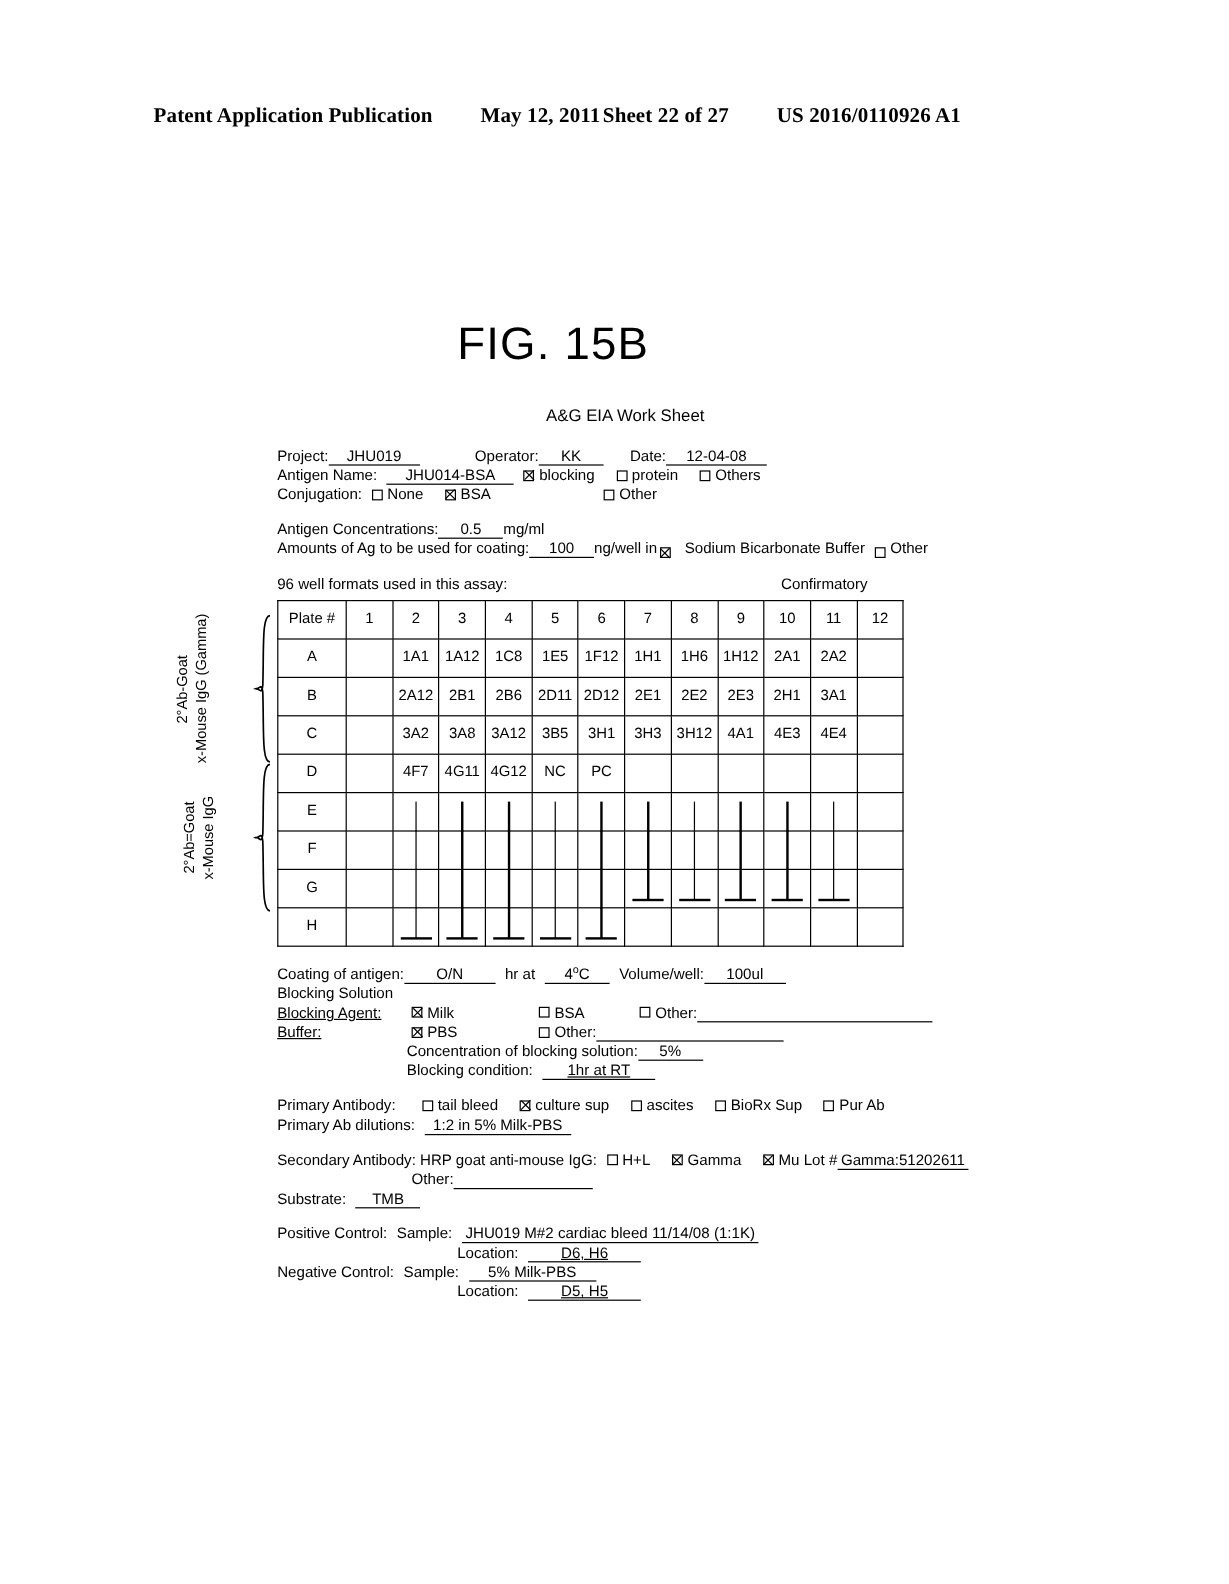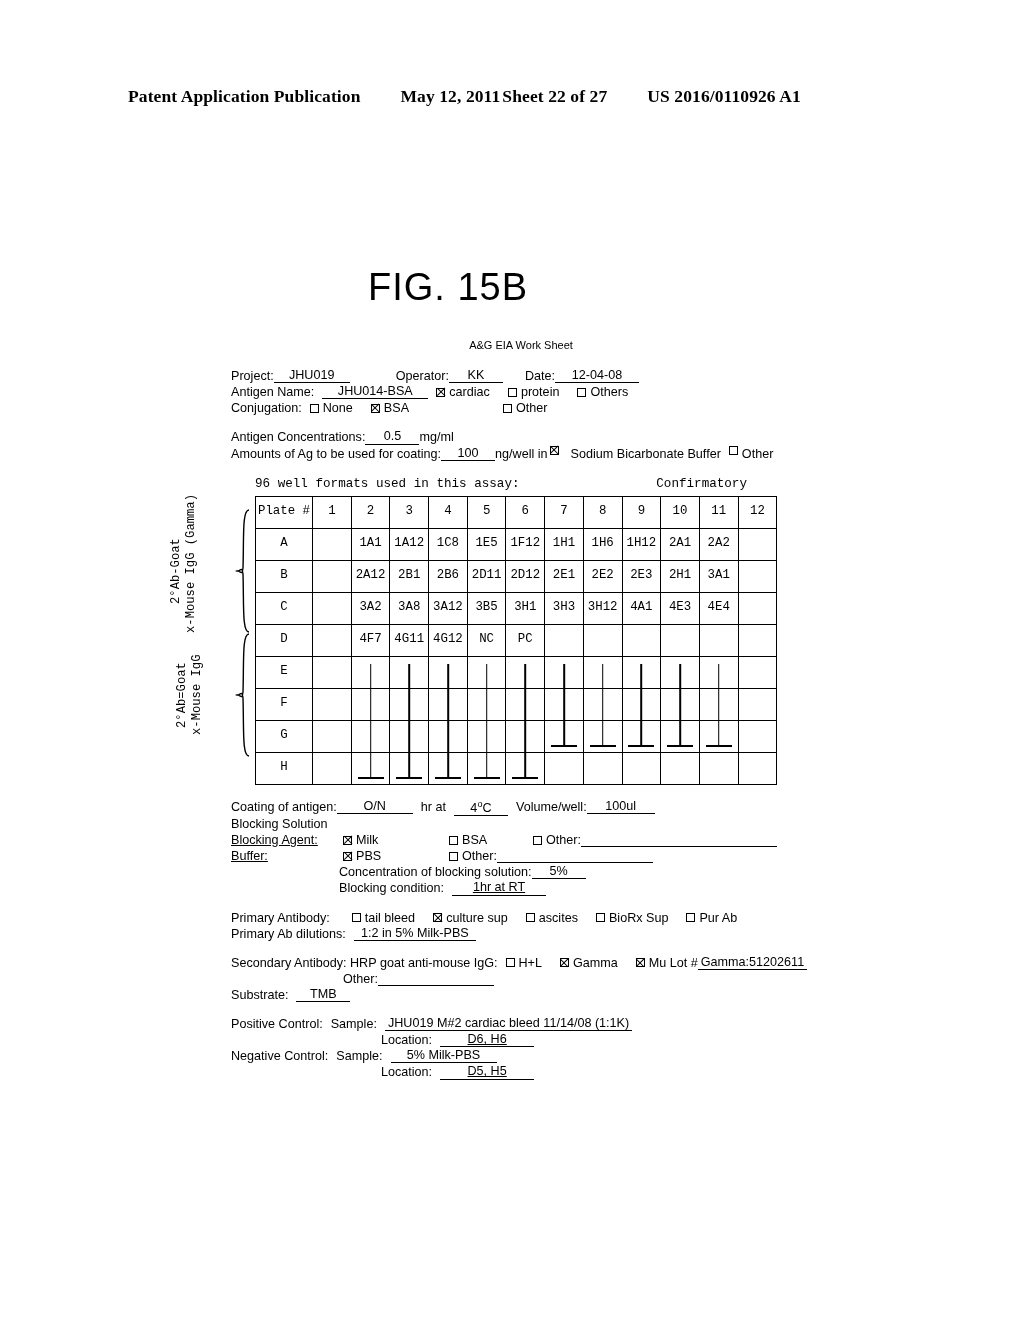--- a/index.html
+++ b/index.html
@@ -32,45 +32,45 @@
   }
   .pat-header .ph-pub    { }
   .pat-header .ph-date   { margin-left: 40px; }
   .pat-header .ph-sheet  { margin-left: 2px; }
   .pat-header .ph-num    { margin-left: 40px; }
 
   
   .fig-title {
     position: absolute;
     top: 266px;
-    left: 4px;
+    left: 17px;
     width: 888px;
     text-align: center;
     font-size: 38px;
     letter-spacing: 1px;
     font-family: "Liberation Sans", sans-serif;
   }
 
   
   .sheet {
     position: absolute;
     top: 338px;
     left: 231px;
     width: 580px;
     font-size: 12.6px;
     line-height: 1.28;
   }
   .sheet-title {
     text-align: center;
     width: 420px;
     margin: 0 0 16px 80px;
-    font-size: 11px;
-  }
-
-  .row { white-space: nowrap; display: flex; align-items: flex-start; }
+    font-size: 14px;
+  }
+
+  .row { white-space: nowrap; display: flex; align-items: flex-end; }
   .gap-sm { display: inline-block; width: 8px; }
   .gap-md { display: inline-block; width: 22px; }
   .gap-lg { display: inline-block; width: 46px; }
 
   .fill {
     display: inline-block;
     border-bottom: 1px solid #000;
     text-align: center;
     padding: 0 3px;
     line-height: 1.12;
@@ -111,23 +111,21 @@
   .cb.on::after  { transform: translate(-50%, -50%) rotate(-45deg); }
 
   .opt { display: inline-block; margin-right: 18px; white-space: nowrap; }
 
   .sect-gap { height: 13px; }
 
   
   .plate-wrap {
     position: relative;
     margin-top: 14px;
-    margin-left: 24px;
     width: 540px;
-    font-family: Liberation Mono, monospace;
   }
   .plate-caption {
     display: flex;
     justify-content: space-between;
     width: 520px;
     font-size: 12.6px;
     margin-bottom: 4px;
   }
   .plate-caption .conf { margin-right: 28px; }
 
@@ -242,21 +240,21 @@
     <span>Date:</span>
     <span class="fill w78">12-04-08</span>
   </div>
 
   <div class="row">
     <span>Antigen Name:</span>
     <span class="gap-sm"></span>
     <span class="fill w100">JHU014-BSA</span>
     <span class="gap-sm"></span>
     <span class="opt">
-      <span class="cb on"></span><span>cardiac</span>
+      <span class="cb on"></span><span>blocking</span>
     </span>
     <span class="opt">
       <span class="cb"></span><span>protein</span>
     </span>
     <span class="opt">
       <span class="cb"></span><span>Others</span>
     </span>
   </div>
 
   <div class="row">

